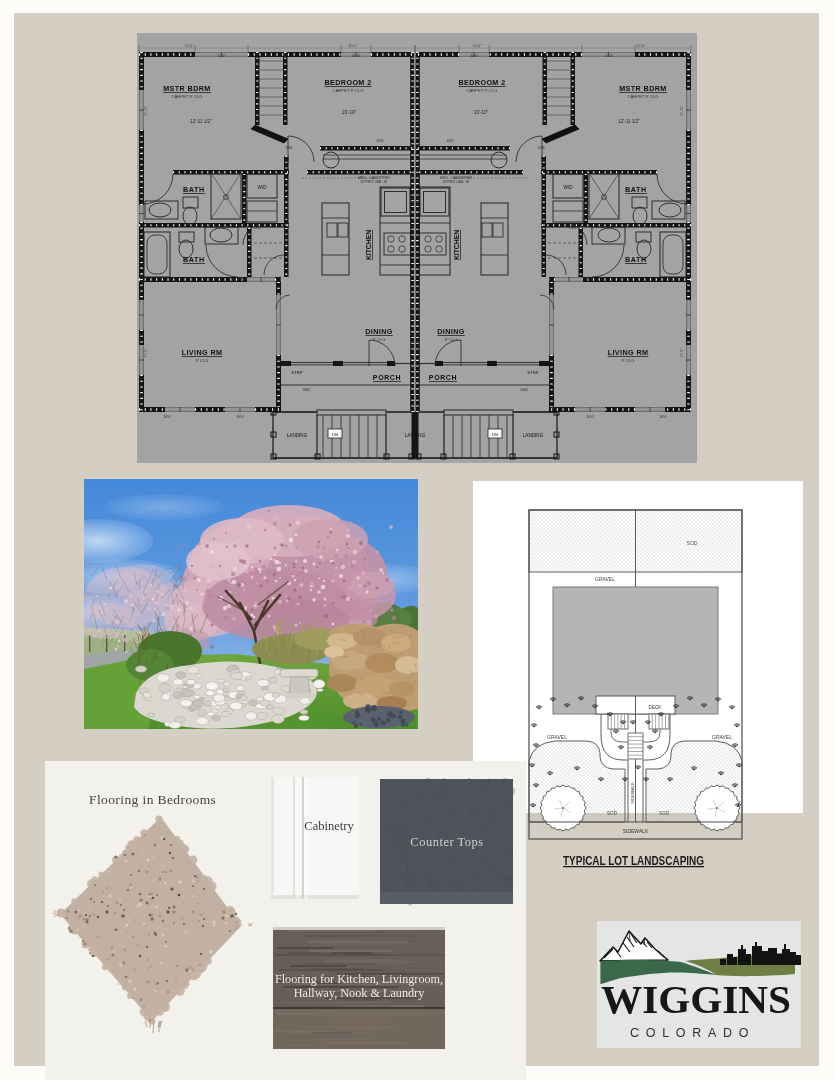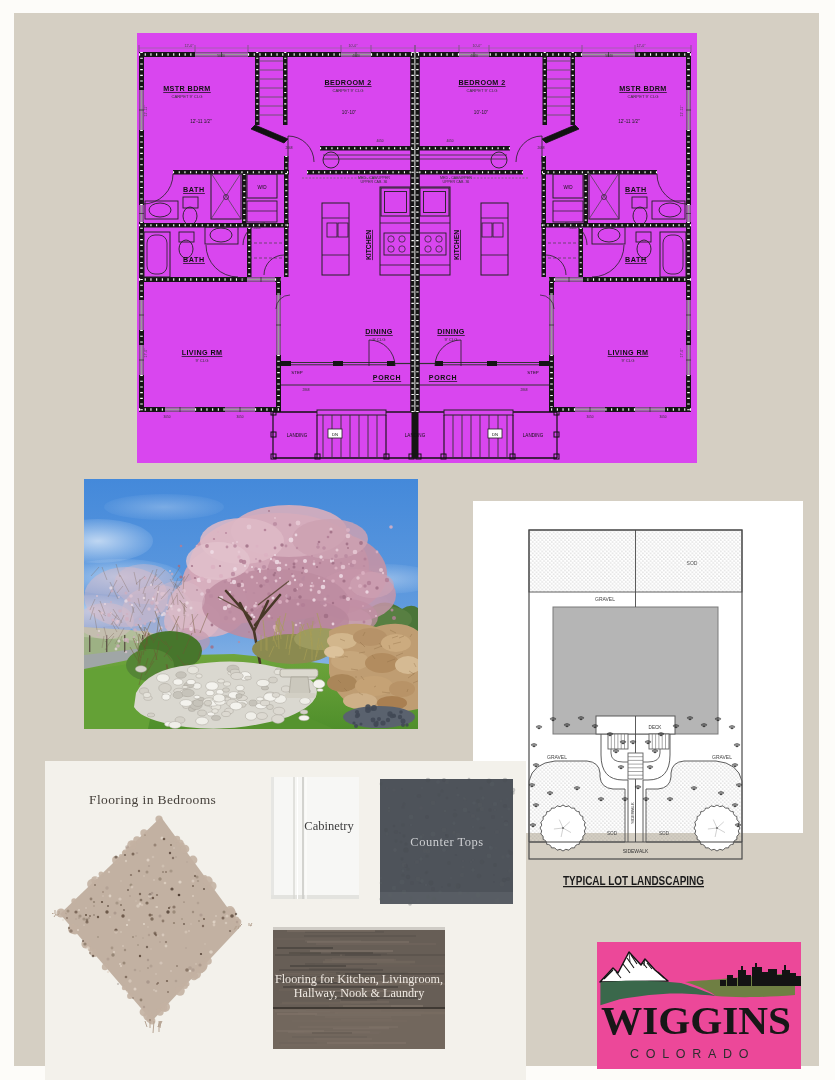--- a/index.html
+++ b/index.html
@@ -5,21 +5,21 @@
 html,body{margin:0;padding:0;background:#fdfcf9;}
 *{box-sizing:border-box;}
 body{width:835px;height:1080px;position:relative;font-family:"Liberation Sans",sans-serif;overflow:hidden;}
 .abs{position:absolute;}
 </style>
 </head>
 <body>
 
 <div class="abs" style="left:14px;top:13px;width:805px;height:1053px;background:#d5cfc3;"></div>
 
-<div class="abs" style="left:473px;top:481px;width:330px;height:332px;background:#ffffff;margin-top:20px;">
+<div class="abs" style="left:473px;top:481px;width:330px;height:332px;background:#ffffff;">
 <svg width="330" height="424" viewBox="0 0 330 424" xmlns="http://www.w3.org/2000/svg">
       <defs>
         <pattern id="stip" width="3.8" height="3.8" patternUnits="userSpaceOnUse">
           <circle cx="0.9" cy="0.9" r="0.5" fill="#909090"></circle>
           <circle cx="2.8" cy="2.8" r="0.5" fill="#909090"></circle>
         </pattern>
         <g id="fan">
           <path d="M0,0 L-2.3,-3.1 M0,0 L-0.9,-3.6 M0,0 L0.9,-3.6 M0,0 L2.3,-3.1 M0,0 L-3.1,-2 M0,0 L3.1,-2" stroke="#2e2e2e" stroke-width="0.55"></path>
           <path d="M-2.9,-2.3 Q0,-4.7 2.9,-2.3" stroke="#2e2e2e" stroke-width="0.55" fill="none"></path>
         </g>
@@ -114,21 +114,21 @@
       <text x="249" y="258" font-family="Liberation Sans,sans-serif" font-size="5" fill="#444" text-anchor="middle" font-weight="normal" letter-spacing="0">GRAVEL</text>
       <text x="139" y="334" font-family="Liberation Sans,sans-serif" font-size="4.6" fill="#444" text-anchor="middle" font-weight="normal" letter-spacing="0">SOD</text>
       <text x="191" y="334" font-family="Liberation Sans,sans-serif" font-size="4.6" fill="#444" text-anchor="middle" font-weight="normal" letter-spacing="0">SOD</text>
       <text x="161" y="312" font-family="Liberation Sans,sans-serif" font-size="4.2" fill="#444" text-anchor="middle" font-weight="normal" letter-spacing="0" transform="rotate(-90 161 312)">SIDEWALK</text>
       <line x1="56" y1="341" x2="269" y2="341" stroke="#4a4a4a" stroke-width="1"></line>
       <text x="162.5" y="352" font-family="Liberation Sans,sans-serif" font-size="5" fill="#333" text-anchor="middle" font-weight="normal" letter-spacing="0">SIDEWALK</text>
       <text x="160.5" y="384" font-family="Liberation Sans,sans-serif" font-size="12.5" font-weight="bold" fill="#1a1a1a" text-anchor="middle" text-decoration="underline" textLength="141" lengthAdjust="spacingAndGlyphs">TYPICAL LOT LANDSCAPING</text>
     </svg>
 </div>
 
-<div class="abs" style="left:137px;top:33px;width:560px;height:430px;background:#d946ef;">
+<div class="abs" style="left:137px;top:33px;width:560px;height:430px;background:#a3a3a3;">
 <svg width="560" height="430" viewBox="0 0 560 430" xmlns="http://www.w3.org/2000/svg">
 
 <g>
         <rect x="2" y="19" width="56" height="5" fill="#151515"></rect>
         <rect x="111" y="19" width="93" height="5" fill="#151515"></rect>
         <rect x="234" y="19" width="44" height="5" fill="#151515"></rect>
         <line x1="58" y1="19.8" x2="111" y2="19.8" stroke="#555" stroke-width="0.9"></line>
         <line x1="58" y1="21.5" x2="111" y2="21.5" stroke="#9a9a9a" stroke-width="1.7"></line>
         <line x1="58" y1="23.2" x2="111" y2="23.2" stroke="#555" stroke-width="0.9"></line>
         <line x1="84.5" y1="19" x2="84.5" y2="24" stroke="#333" stroke-width="0.8"></line>
@@ -1867,21 +1867,21 @@
       <line x1="236" y1="284" x2="328" y2="284" stroke="#75695f" stroke-width="1.0" opacity="0.64"></line>
       <line x1="244" y1="192" x2="276" y2="192" stroke="#4a443f" stroke-width="1.3" opacity="0.72"></line>
       <line x1="230" y1="194" x2="295" y2="194" stroke="#57504a" stroke-width="2.2" opacity="0.76"></line>
       <rect x="228" y="246" width="172" height="2" fill="#3f3933"></rect>
       <rect x="228" y="248" width="172" height="40" fill="#7b7065" opacity="0.55"></rect>
       <text x="314" y="222" font-family="Liberation Serif,serif" font-size="12.2" fill="#efe9e2" text-anchor="middle">Flooring for Kitchen, Livingroom,</text>
       <text x="314" y="236" font-family="Liberation Serif,serif" font-size="12.2" fill="#efe9e2" text-anchor="middle">Hallway, Nook &amp; Laundry</text>
     </svg>
 </div>
 
-<div class="abs" style="left:597px;top:942px;width:204px;height:127px;background:#ec4899;">
+<div class="abs" style="left:597px;top:921px;width:204px;height:127px;background:#e5e5e5;">
 <svg width="204" height="127" viewBox="0 0 204 127" xmlns="http://www.w3.org/2000/svg">
       <path d="M3,40 L16,26 L21,31 L32,10 L44,23 L48,17 L58,28 L71,39 Z" fill="#ffffff" stroke="#141414" stroke-width="1.5" stroke-linejoin="round"></path>
       <path d="M34,13 L40,22 M30,16 L37,26 M26,22 L33,31 M45,20 L50,26 M50,21 L55,27 M19,30 L24,36 M61,30 L67,36 M7,37 L16,28" stroke="#141414" stroke-width="1.1" fill="none"></path>
       <path d="M32,10 L33,20 M48,17 L47,24" stroke="#141414" stroke-width="0.8" fill="none"></path>
       <path d="M88,40 C105,45 114,50 119,54 C135,55.5 160,56 198,53 L198,31 C180,32 150,34.5 120,37.5 C105,38.5 94,39 88,40 Z" fill="#6f7f43"></path>
       <rect x="123" y="38" width="6" height="6" fill="#131313"></rect>
       <rect x="130" y="33" width="6" height="11" fill="#131313"></rect>
       <rect x="136" y="36" width="4" height="8" fill="#131313"></rect>
       <rect x="141" y="28" width="8" height="16" fill="#131313"></rect>
       <rect x="149" y="33" width="5" height="11" fill="#131313"></rect>

